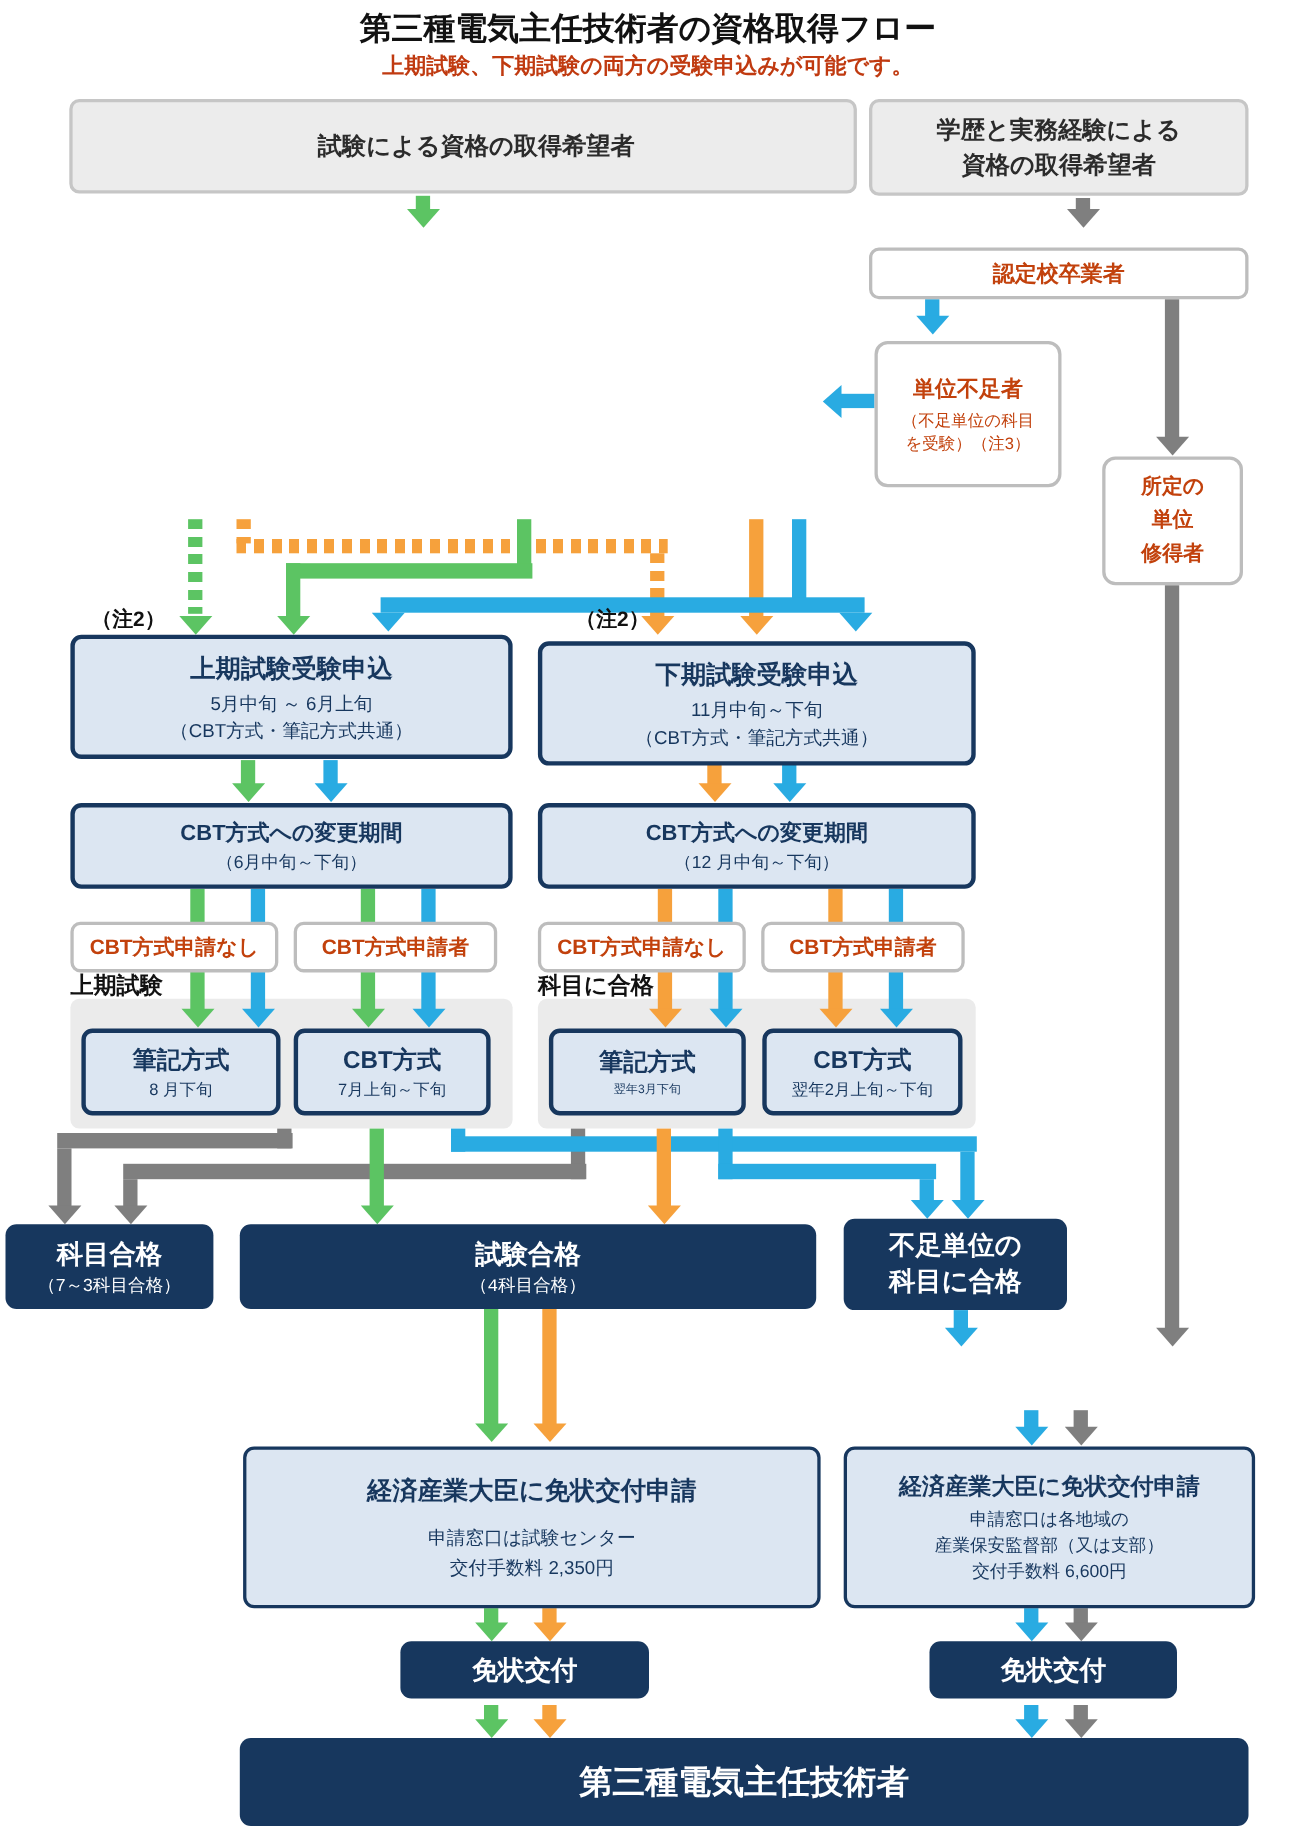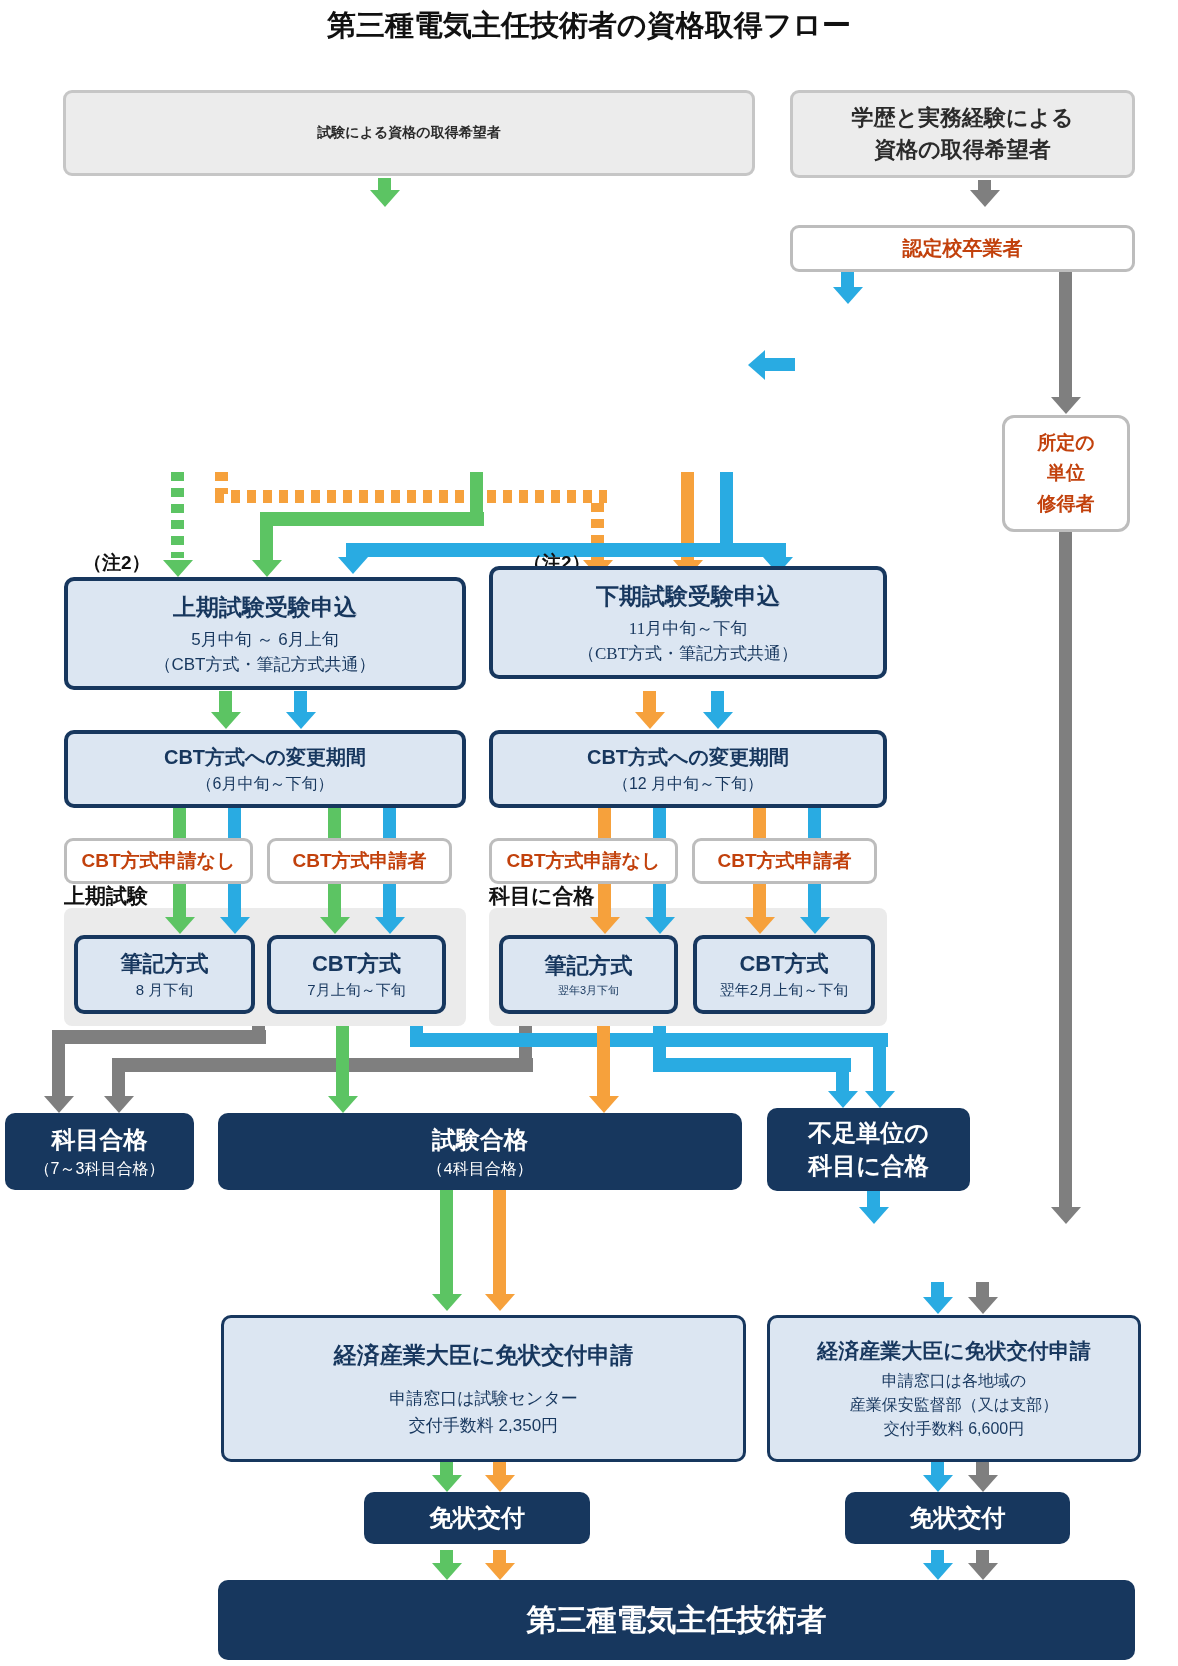--- a/index.html
+++ b/index.html
@@ -216,48 +216,54 @@
   <div>
     <i class="abs vs blue" style="left:931px;top:1550px;height:15px;"></i>
     <i class="abs hdown b" style="left:923px;top:1563px;"></i>
   </div>
   <div>
     <i class="abs vs gray" style="left:976px;top:1550px;height:15px;"></i>
     <i class="abs hdown gy" style="left:968px;top:1563px;"></i>
   </div>
 
   <div class="abs" style="left:0;top:6px;width:1178px;text-align:center;font-size:29px;font-weight:bold;color:#111;">第三種電気主任技術者の資格取得フロー</div>
-
-  <div class="abs graybox ctr" style="left:63px;top:90px;width:686px;height:80px;font-size:14px;">
+  <div class="abs" style="left:0;top:46px;width:1178px;text-align:center;font-size:20px;font-weight:bold;color:var(--titlered);">上期試験、下期試験の両方の受験申込みが可能です。</div>
+
+  <div class="abs graybox ctr" style="left:63px;top:90px;width:686px;height:80px;font-size:22px;padding-left:24px;">
     <span>試験による資格の取得希望者</span>
   </div>
   <div class="abs graybox ctr" style="left:790px;top:90px;width:339px;height:82px;font-size:22px;line-height:1.45;">
     <span>学歴と実務経験による</span>
     <span>資格の取得希望者</span>
   </div>
 
 
   <div class="abs whitebox ctr" style="left:790px;top:225px;width:339px;height:41px;font-size:20px;font-weight:bold;">
     <span>認定校卒業者</span>
+  </div>
+  <div class="abs whitebox ctr" style="left:795px;top:310px;width:164px;height:127px;border-radius:12px;">
+    <span style="font-size:20px;font-weight:bold;">単位不足者</span>
+    <span style="font-size:15px;margin-top:6px;">（不足単位の科目</span>
+    <span style="font-size:15px;margin-top:2px;">を受験）（注3）</span>
   </div>
   <div class="abs whitebox ctr" style="left:1002px;top:415px;width:122px;height:111px;border-radius:12px;font-weight:bold;font-size:19px;line-height:1.6;">
     <span>所定の</span>
     <span>単位</span>
     <span>修得者</span>
   </div>
 
   <div class="abs" style="left:83px;top:550px;font-size:19px;font-weight:bold;color:#111;">（注2）</div>
   <div class="abs" style="left:523px;top:550px;font-size:19px;font-weight:bold;color:#111;">（注2）</div>
 
   <div class="abs bluebox ctr" style="left:64px;top:577px;width:394px;height:105px;">
     <span style="font-size:23px;font-weight:bold;">上期試験受験申込</span>
     <span style="font-size:17px;margin-top:5px;">5月中旬 ～ 6月上旬</span>
     <span style="font-size:17px;margin-top:2px;">（CBT方式・筆記方式共通）</span>
   </div>
-  <div class="abs bluebox ctr" style="left:489px;top:566px;width:390px;height:105px;font-family:Liberation Serif, serif;">
+  <div class="abs bluebox ctr" style="left:489px;top:583px;width:390px;height:105px;">
     <span style="font-size:23px;font-weight:bold;">下期試験受験申込</span>
     <span style="font-size:17px;margin-top:5px;">11月中旬～下旬</span>
     <span style="font-size:17px;margin-top:2px;">（CBT方式・筆記方式共通）</span>
   </div>
 
   <div class="abs bluebox ctr" style="left:64px;top:730px;width:394px;height:70px;">
     <span style="font-size:20px;font-weight:bold;">CBT方式への変更期間</span>
     <span style="font-size:16px;margin-top:3px;">（6月中旬～下旬）</span>
   </div>
   <div class="abs bluebox ctr" style="left:489px;top:730px;width:390px;height:70px;">

